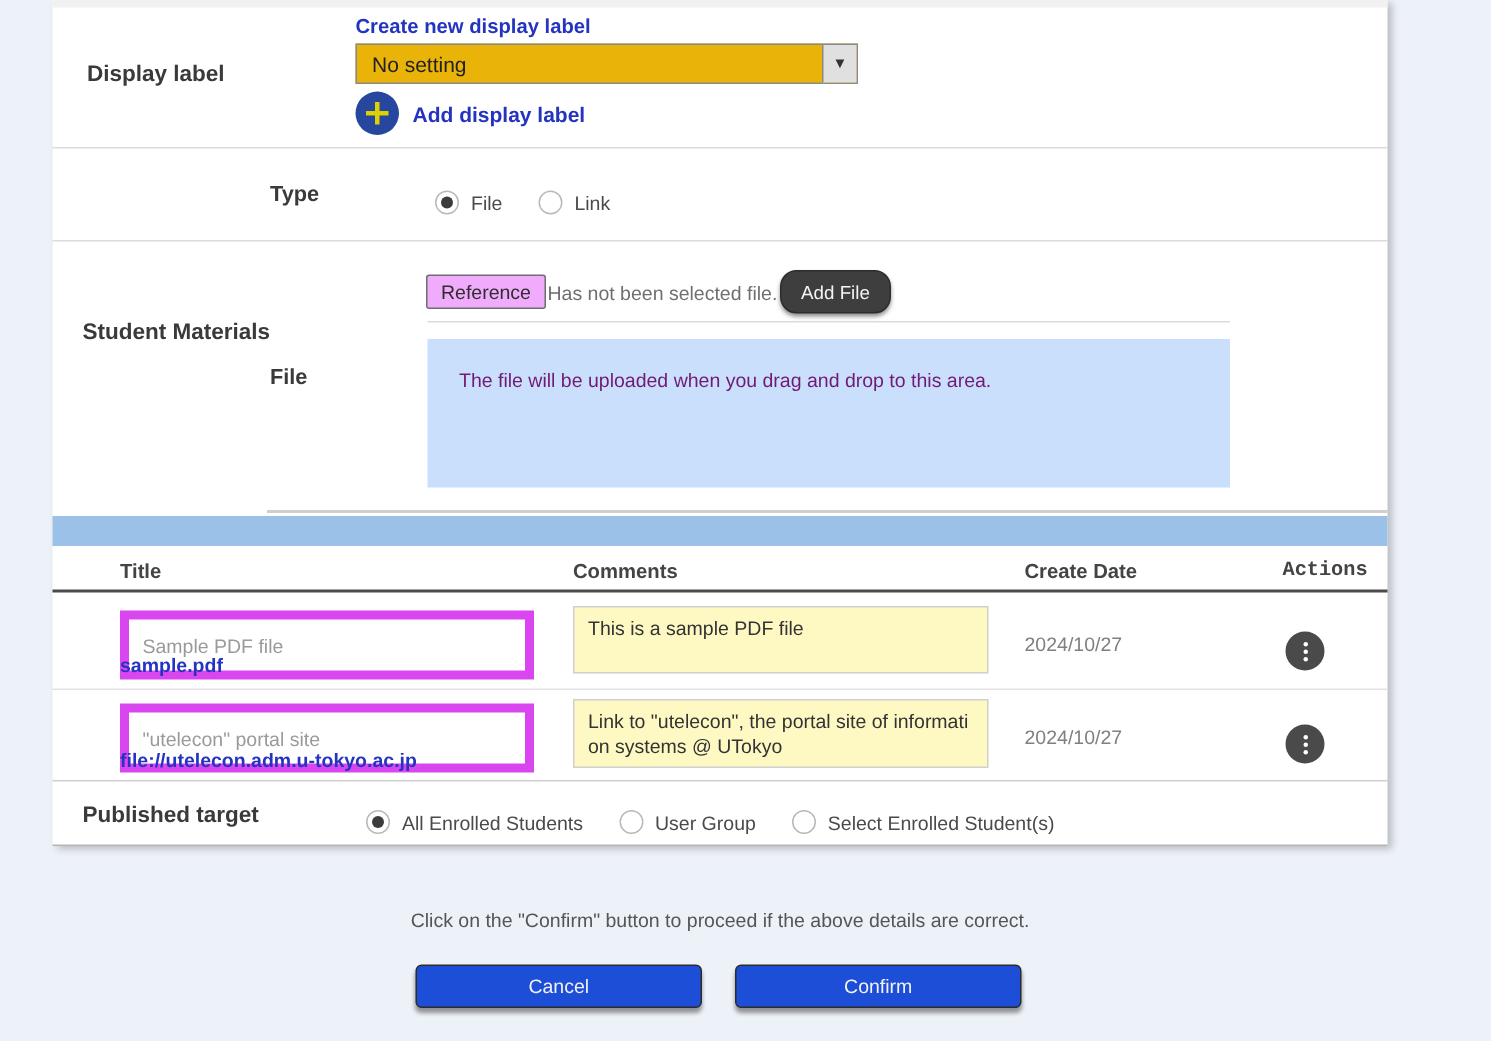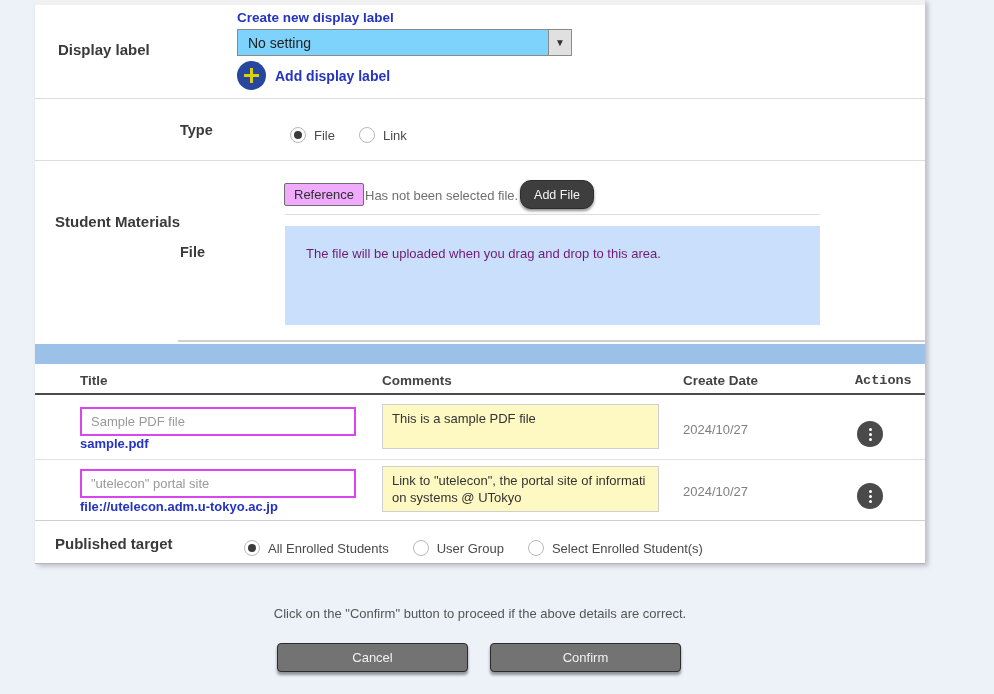--- a/index.html
+++ b/index.html
@@ -20,21 +20,21 @@
   .sec-label { position:absolute; font-size:15px; font-weight:bold; color:#3a3a3a; }
   .inner-label { position:absolute; font-size:14.5px; font-weight:bold; color:#3a3a3a; }
 
   .hdivider { position:absolute; height:1px; background:#dcdcdc; }
 
   
   .link { color:#2433c0; font-weight:bold; text-decoration:none; font-size:13.5px; cursor:pointer; }
 
   .select-box {
     position:absolute; left:202px; top:29px; width:335px; height:27px;
-    background:#7dd3fc; border:1px solid #8a8a8a; display:flex; align-items:center;
+    background:#eab308; border:1px solid #8a8a8a; display:flex; align-items:center;
   }
   .select-value { flex:1; padding-left:10px; font-size:14px; color:#222; }
   .select-arrow-btn {
     width:23px; height:100%; border-left:1px solid #8a8a8a;
     background:#e0e0e0; display:flex; align-items:center; justify-content:center;
     font-size:10px; color:#333;
   }
 
   .plus-circle {
     position:absolute; left:202px; top:61px; width:29px; height:29px; border-radius:50%;
@@ -75,21 +75,21 @@
   .dropzone-text { position:absolute; left:21px; top:20px; font-size:13px; color:#701a75; }
 
   
   .blue-bar { position:absolute; left:0; top:344px; width:100%; height:20px; background:#9cc1e8; }
   .pre-bar-line { position:absolute; left:143px; top:340px; right:0; height:2px; background:#cfcfcf; }
 
   .th { position:absolute; top:373px; font-size:13.5px; font-weight:bold; color:#444; }
   .thead-border { position:absolute; left:0; top:393px; width:100%; height:2px; background:#4b4b4b; }
 
   .title-input {
-    position:absolute; width:276px; height:29px; border:2px solid #d946ef; background:#fff;
+    position:absolute; width:276px; height:46px; border:6px solid #d946ef; background:#fff;
     font-family:"Liberation Sans", sans-serif; font-size:13px; color:#9a9a9a; padding:0 9px;
   }
   .comment-box {
     position:absolute; width:277px; border:1px solid #d0d0d0; background:#fef9c3;
     font-size:13px; color:#333; padding:5px 9px; line-height:17px;
     word-break:break-all; overflow:hidden;
   }
   .row-link { position:absolute; font-size:13px; }
   .date-cell { position:absolute; font-size:13px; color:#808080; }
   .kebab {
@@ -99,21 +99,21 @@
   .kebab i { width:3px; height:3px; border-radius:50%; background:#fff; }
   .row-sep { position:absolute; left:0; width:100%; height:1px; background:#e2e2e2; }
 
   
   .footer-msg {
     position:absolute; left:0; top:606px; width:960px; text-align:center;
     font-size:13px; color:#555;
   }
   .btn-big {
     position:absolute; top:643px; width:191px; height:29px;
-    background:#737373; border:1px solid #2c2c2c; border-radius:4px;
+    background:#1d4ed8; border:1px solid #2c2c2c; border-radius:4px;
     color:#f2f2f2; font-size:13px; display:flex; align-items:center; justify-content:center;
     box-shadow:0 3px 3px rgba(0,0,0,0.4); cursor:pointer;
   }
 </style>
 </head>
 <body>
 
 <div id="stage">
 
   <div class="card">

